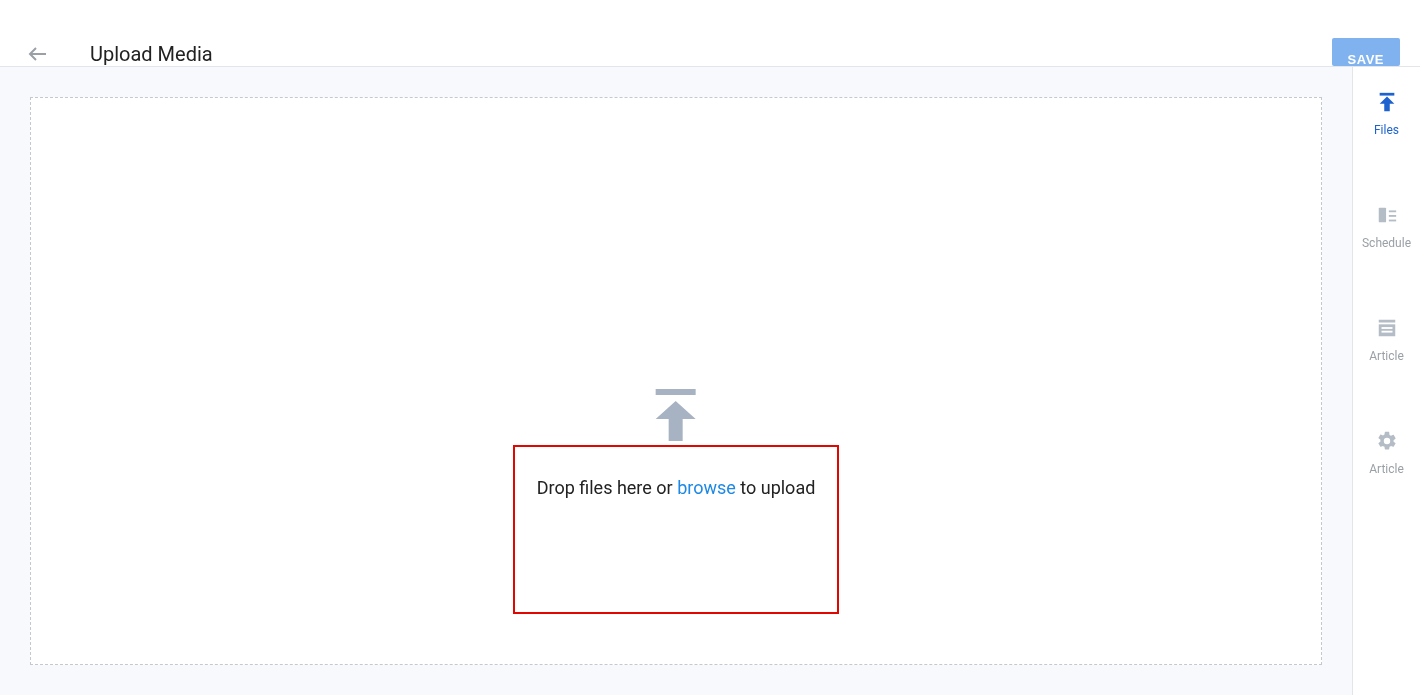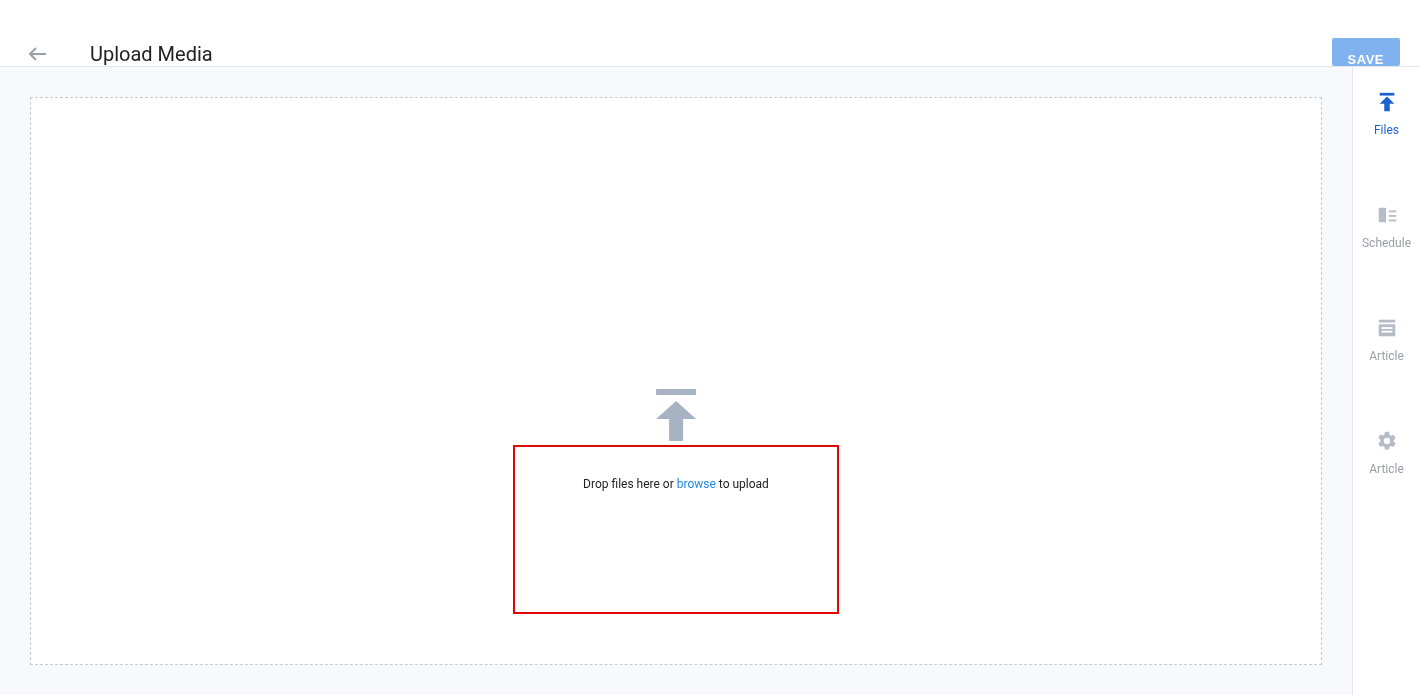--- a/index.html
+++ b/index.html
@@ -80,21 +80,21 @@
       left: 50%;
       top: 50%;
       transform: translate(-50%, 8px);
       text-align: center;
     }
     .drop-inner .upload-icon {
       display: inline-block;
       margin-bottom: 28px;
     }
     .drop-text {
-      font-size: 12px;
+      font-size: 18px;
       color: #222;
       white-space: nowrap;
     }
     .browse-link {
       color: #1e88e5;
       cursor: pointer;
     }
 
     .red-frame {
       position: absolute;

